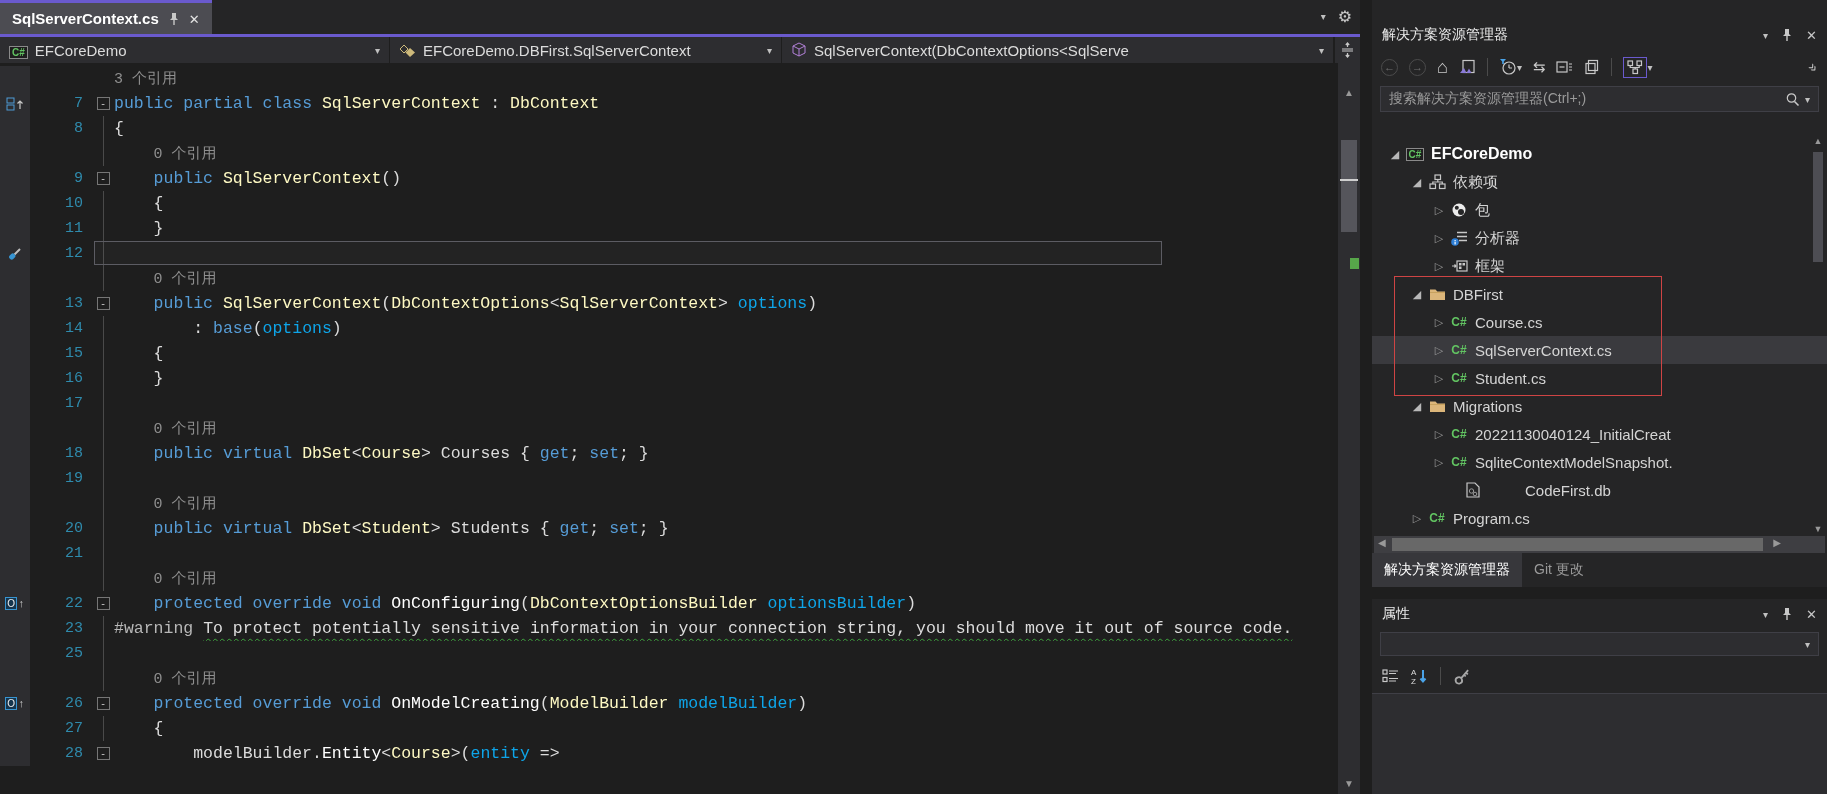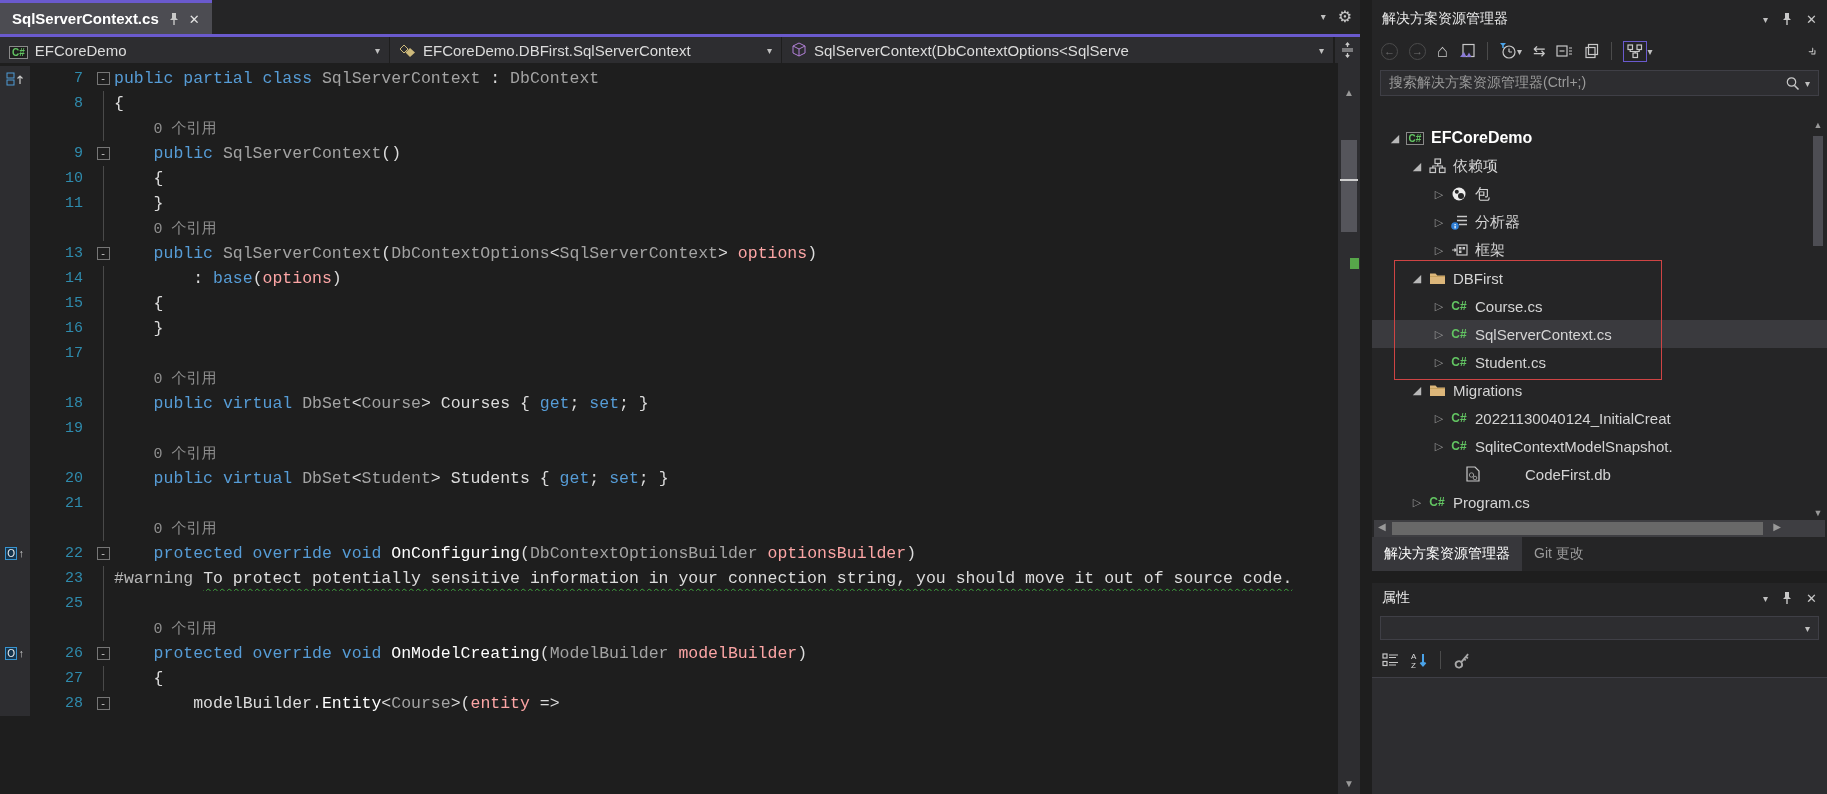--- a/index.html
+++ b/index.html
@@ -35,38 +35,38 @@
   .gcol{width:30px;background:#2d2d30;flex:none;display:flex;align-items:center;justify-content:center;gap:1px}
   .lnum{width:62px;flex:none;text-align:right;padding-right:9px;color:#2f8bad;font-size:15px;line-height:25px;
         font-family:"Liberation Mono",monospace}
   .fold{width:22px;flex:none;position:relative;display:flex;align-items:center;justify-content:center}
   .fold.scope::before{content:"";position:absolute;left:50%;top:0;bottom:0;width:1px;background:#4a4a4a}
   .foldbox{position:relative;z-index:1;width:13px;height:13px;border:1px solid #767676;background:#1e1e1e;
            color:#c8c8c8;font-size:11px;line-height:10px;text-align:center;font-family:"Liberation Sans",sans-serif}
   .ctext{flex:1;line-height:25px;overflow:hidden}
   .curbox{position:absolute;left:94px;width:1068px;top:0;height:24px;border:1px solid #5c5c63;
           background:rgba(130,130,140,.05);pointer-events:none}
-  .tok-kw{color:#569cd6}.tok-ty{color:#a3a3a3}.tok-mth{color:#ffffff}.tok-prm{color:#fca5a5}
+  .tok-kw{color:#569cd6}.tok-ty{color:#fef9c3}.tok-mth{color:#ffffff}.tok-prm{color:#0ea5e9}
   .tok-pl{color:#dcdcdc}.tok-str{color:#d69d85}.tok-dir{color:#b8b8b8}
   .tok-warn{color:#dcdcdc;text-decoration:underline wavy #3fa33f 1px;text-underline-offset:5px;text-decoration-skip-ink:none}
   .tok-lens{color:#8f8f8f;font-size:15px}
   .ovO{border:1px solid #3794d1;background:#16354d;color:#eee;font-size:10px;line-height:11px;padding:0 1px;
        font-family:"Liberation Sans",sans-serif}
   .ovU{color:#c8c8c8;font-size:11px}
 
   
   .esb{position:absolute;top:63px;right:0;width:22px;bottom:0;background:#2d2d30}
   .esb .sarrow{position:absolute;left:0;right:0;text-align:center;color:#999;font-size:10px;cursor:pointer}
   .esb .up{top:24px}.esb .down{bottom:5px}
   .esb .thumb{position:absolute;left:3px;right:3px;top:77px;height:92px;background:#55555b}
   .esb .caretline{position:absolute;left:2px;right:2px;top:116px;height:2px;background:#cfcfcf}
   .esb .gmark{position:absolute;right:1px;width:9px;top:195px;height:11px;background:var(--green)}
 
   
-  .rcol{position:absolute;left:1372px;top:0;right:0;bottom:0;background:#252526;display:flex;flex-direction:column;padding-top:4px}
+  .rcol{position:absolute;left:1372px;top:0;right:0;bottom:0;background:#252526;display:flex;flex-direction:column;padding-top:20px}
   .ptitle{height:30px;display:flex;align-items:center;padding:0 10px;font-size:14px;color:#eaeaea;flex:none}
   .ticons{margin-left:auto;display:flex;gap:13px;color:#c8c8c8;align-items:center}
   .setoolbar{height:34px;display:flex;align-items:center;gap:11px;padding:0 9px;color:#c8c8c8;flex:none}
   .sep{width:1px;height:18px;background:#4b4b4b}
   .tbtn{display:flex;align-items:center;cursor:pointer}
   .tbtn.dim{opacity:.45}
   .tbtn.boxed{border:1px solid var(--accent);padding:2px 3px}
   .tbtn.last{margin-left:auto}
   .circ{width:17px;height:17px;border:1px solid #7a7a7a;border-radius:50%;display:flex;align-items:center;
         justify-content:center;font-size:11px}
@@ -169,30 +169,35 @@
             <svg width="15" height="16">
               <path d="M2 7 H13 M2 9 H13" stroke="#c8c8c8" stroke-width="1.2" fill="none"></path>
               <path d="M7.5 1 V5 M5.8 3 L7.5 1 L9.2 3" stroke="#c8c8c8" stroke-width="1.2" fill="none"></path>
               <path d="M7.5 15 V11 M5.8 13 L7.5 15 L9.2 13" stroke="#c8c8c8" stroke-width="1.2" fill="none"></path>
             </svg>
           </span>
       </div>
     </div>
 
     <div class="code">
+        <div class="crow"><div class="gcol"></div><div class="lnum"></div><div class="fold"></div><div class="ctext" style="padding-left: 0ch;"><span class="tok-lens">3 个引用</span></div></div>
         <div class="crow"><div class="gcol"><svg width="19" height="16">
               <rect x="1" y="2" width="7" height="5" stroke="#4f9cd6" fill="none"></rect>
               <rect x="1" y="9" width="7" height="5" stroke="#4f9cd6" fill="none"></rect>
               <path d="M14 13 V5 M11.5 7.5 L14 5 L16.5 7.5" stroke="#c8c8c8" stroke-width="1.2" fill="none"></path>
             </svg></div><div class="lnum">7</div><div class="fold"><span class="foldbox">-</span></div><div class="ctext" style="padding-left: 0ch;"><span class="tok-kw">public partial class </span><span class="tok-ty">SqlServerContext</span><span class="tok-pl"> : </span><span class="tok-ty">DbContext</span></div></div>
         <div class="crow"><div class="gcol"></div><div class="lnum">8</div><div class="fold scope"></div><div class="ctext" style="padding-left: 0ch;"><span class="tok-pl">{</span></div></div>
         <div class="crow"><div class="gcol"></div><div class="lnum"></div><div class="fold scope"></div><div class="ctext" style="padding-left: 4ch;"><span class="tok-lens">0 个引用</span></div></div>
         <div class="crow"><div class="gcol"></div><div class="lnum">9</div><div class="fold"><span class="foldbox">-</span></div><div class="ctext" style="padding-left: 4ch;"><span class="tok-kw">public </span><span class="tok-ty">SqlServerContext</span><span class="tok-pl">()</span></div></div>
         <div class="crow"><div class="gcol"></div><div class="lnum">10</div><div class="fold scope"></div><div class="ctext" style="padding-left: 4ch;"><span class="tok-pl">{</span></div></div>
         <div class="crow"><div class="gcol"></div><div class="lnum">11</div><div class="fold scope"></div><div class="ctext" style="padding-left: 4ch;"><span class="tok-pl">}</span></div></div>
+        <div class="crow cur"><div class="gcol"><svg width="16" height="16">
+              <line x1="13" y1="3" x2="7.5" y2="8.5" stroke="#bdbdbd" stroke-width="2"></line>
+              <rect x="2" y="8" width="6.5" height="5" rx="2.2" transform="rotate(-45 5.2 10.5)" fill="#3794d1"></rect>
+            </svg></div><div class="lnum">12</div><div class="fold scope"></div><div class="ctext" style="padding-left: 4ch;"></div><div class="curbox"></div></div>
         <div class="crow"><div class="gcol"></div><div class="lnum"></div><div class="fold scope"></div><div class="ctext" style="padding-left: 4ch;"><span class="tok-lens">0 个引用</span></div></div>
         <div class="crow"><div class="gcol"></div><div class="lnum">13</div><div class="fold"><span class="foldbox">-</span></div><div class="ctext" style="padding-left: 4ch;"><span class="tok-kw">public </span><span class="tok-ty">SqlServerContext</span><span class="tok-pl">(</span><span class="tok-ty">DbContextOptions</span><span class="tok-pl">&lt;</span><span class="tok-ty">SqlServerContext</span><span class="tok-pl">&gt; </span><span class="tok-prm">options</span><span class="tok-pl">)</span></div></div>
         <div class="crow"><div class="gcol"></div><div class="lnum">14</div><div class="fold scope"></div><div class="ctext" style="padding-left: 8ch;"><span class="tok-pl">: </span><span class="tok-kw">base</span><span class="tok-pl">(</span><span class="tok-prm">options</span><span class="tok-pl">)</span></div></div>
         <div class="crow"><div class="gcol"></div><div class="lnum">15</div><div class="fold scope"></div><div class="ctext" style="padding-left: 4ch;"><span class="tok-pl">{</span></div></div>
         <div class="crow"><div class="gcol"></div><div class="lnum">16</div><div class="fold scope"></div><div class="ctext" style="padding-left: 4ch;"><span class="tok-pl">}</span></div></div>
         <div class="crow"><div class="gcol"></div><div class="lnum">17</div><div class="fold scope"></div><div class="ctext" style="padding-left: 0ch;"></div></div>
         <div class="crow"><div class="gcol"></div><div class="lnum"></div><div class="fold scope"></div><div class="ctext" style="padding-left: 4ch;"><span class="tok-lens">0 个引用</span></div></div>
         <div class="crow"><div class="gcol"></div><div class="lnum">18</div><div class="fold scope"></div><div class="ctext" style="padding-left: 4ch;"><span class="tok-kw">public virtual </span><span class="tok-ty">DbSet</span><span class="tok-pl">&lt;</span><span class="tok-ty">Course</span><span class="tok-pl">&gt; Courses { </span><span class="tok-kw">get</span><span class="tok-pl">; </span><span class="tok-kw">set</span><span class="tok-pl">; }</span></div></div>
         <div class="crow"><div class="gcol"></div><div class="lnum">19</div><div class="fold scope"></div><div class="ctext" style="padding-left: 0ch;"></div></div>
         <div class="crow"><div class="gcol"></div><div class="lnum"></div><div class="fold scope"></div><div class="ctext" style="padding-left: 4ch;"><span class="tok-lens">0 个引用</span></div></div>

